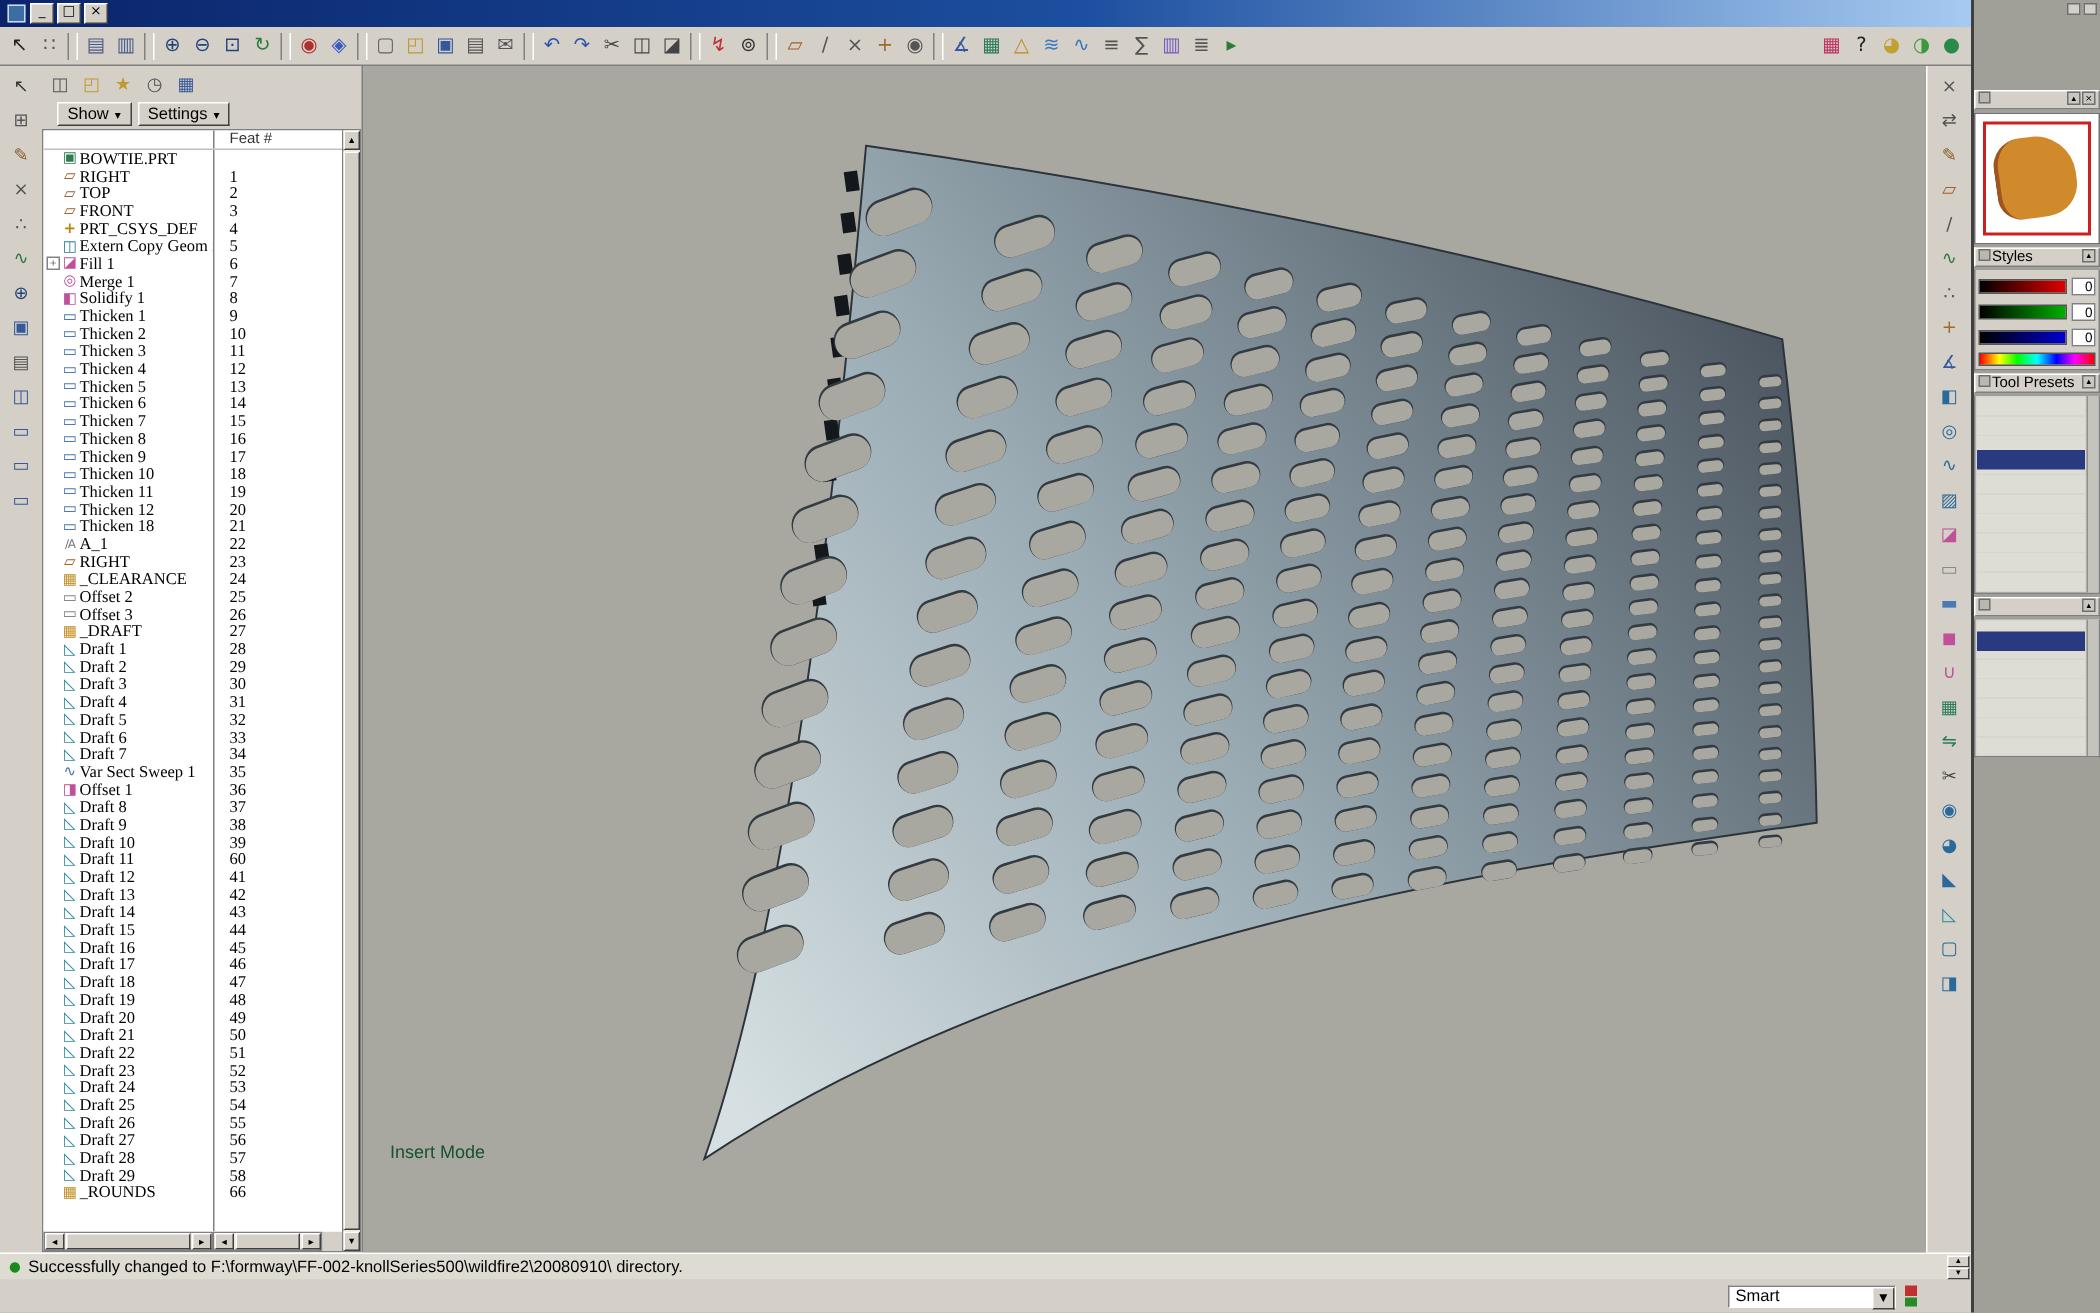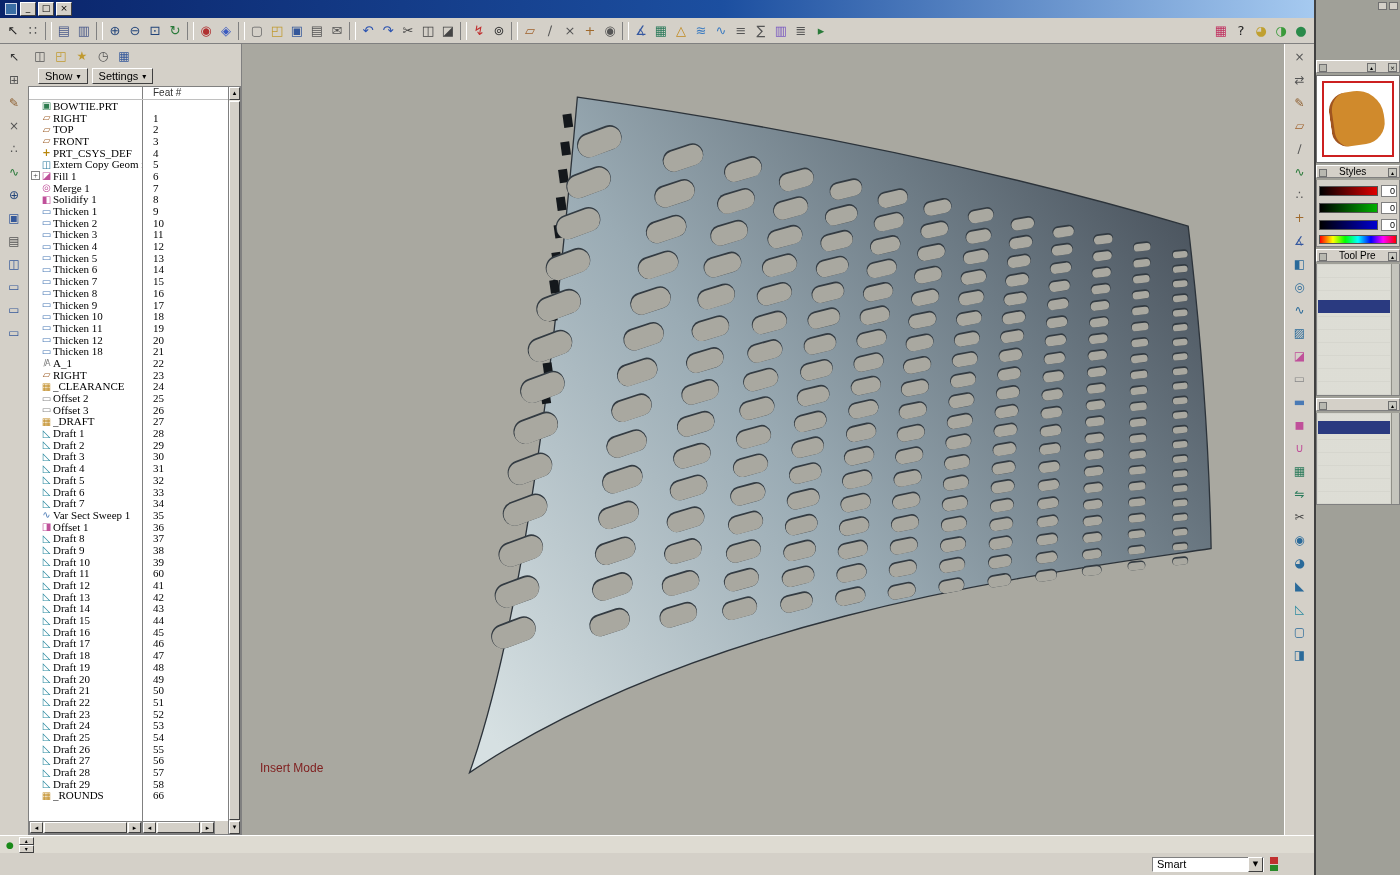--- a/index.html
+++ b/index.html
@@ -83,46 +83,46 @@
   .sthumb { flex:1; margin:1px 0; background:#d4d0c8; border:1px solid; border-color:#fff #404040 #404040 #fff; }
   .hscrollrow { height:13px; display:flex; flex:none; }
   .hscroll { display:flex; background:#ece9e2; border:1px solid #808080; }
   .hscroll .sbtn { width:13px; height:100%; }
   .hthumb { flex:1; background:#d4d0c8; border:1px solid; border-color:#fff #404040 #404040 #fff; margin:0 1px; }
   .hs1 { width:113px; } .hs2 { flex:1; } .hcorner { width:13px; background:#d4d0c8; }
 
   
   .viewport { flex:1; position:relative; background:#a9a8a0; overflow:hidden; }
   .viewport svg { position:absolute; inset:0; width:100%; height:100%; }
-  .insert-mode { position:absolute; left:18px; bottom:60px; color:#7f1d1d; font-size:12px; }
+  .insert-mode { position:absolute; left:18px; bottom:60px; color:#14532d; font-size:12px; }
 
   
   .msgrow { height:18px; background:#dedbd2; border-top:1px solid #fff; display:flex; align-items:center;
     padding-left:6px; flex:none; }
   .msg-dot { color:#1a8a1a; font-size:9px; margin-right:5px; font-family:"DejaVu Sans",sans-serif; }
   .msg-text { flex:1; white-space:nowrap; overflow:hidden; }
   .msg-scroll { width:15px; display:flex; flex-direction:column; flex:none; margin-right:1px; }
   .msg-scroll .sbtn { height:8px; line-height:6px; font-size:6px; }
   .bottomrow { height:22px; background:#d4d0c8; display:flex; align-items:center; justify-content:flex-end;
     padding-right:36px; gap:6px; flex:none; }
   .combo { width:112px; height:15px; background:#fff; border:1px solid; border-color:#808080 #fff #fff #808080;
-    display:flex; align-items:center; }
+    display:flex; }
   .combo-text { flex:1; padding-left:4px; }
   .combo-btn { width:15px; height:15px; background:#d4d0c8; border:1px solid; border-color:#fff #404040 #404040 #fff;
     font-size:7px; text-align:center; line-height:13px; font-family:"DejaVu Sans",sans-serif; }
   .statind { width:8px; height:14px; display:flex; flex-direction:column; gap:1px; }
   .statind .r { flex:1; background:#c03030; } .statind .g { flex:1; background:#2a8a2a; }
 
   
   .ps { position:absolute; left:1316px; top:0; width:84px; height:875px; background:#a0a098; }
   .ps-winbtns { position:absolute; top:2px; right:2px; display:flex; gap:2px; }
   .ps-winbtns span { width:9px; height:8px; background:#d4d0c8; border:1px solid #707070; display:block; }
   .ps-stack { position:absolute; top:60px; left:0; right:0; display:flex; flex-direction:column; gap:2px; }
   .ps-head { height:13px; background:#d4d0c8; border:1px solid; border-color:#fff #808080 #808080 #fff;
-    display:flex; align-items:flex-end; padding:0 2px; gap:12px; }
+    display:flex; align-items:flex-start; padding:0 2px; gap:1px; }
   .ps-tabbox { width:8px; height:8px; border:1px solid #707070; background:#b8b8b0; flex:none; }
   .ps-headlabel { font-size:10px; flex:1; overflow:hidden; white-space:nowrap; }
   .ps-mini { width:9px; height:9px; border:1px solid #707070; background:#c8c8c0; font-size:6px; line-height:7px;
     text-align:center; flex:none; font-family:"DejaVu Sans",sans-serif; }
   .nav-thumb { height:88px; background:#fff; border:1px solid #707070; position:relative; }
   .nav-frame { position:absolute; inset:5px; border:2px solid #cc2020; }
   .nav-blob { position:absolute; left:13px; top:15px; right:15px; bottom:17px; background:#d08a2c;
     border-radius:35% 50% 40% 30%; transform:rotate(-8deg); border-left:3px solid #a05520; }
   .ps-colorbody { background:#d4d0c8; border:1px solid #808080; border-top:none; padding:2px; }
   .ps-srow { display:flex; align-items:center; height:17px; gap:3px; }
@@ -1793,20 +1793,21 @@
 
         <span class="sb" style="color: rgb(42, 106, 154);">▢</span>
 
         <span class="sb" style="color: rgb(42, 106, 154);">◨</span>
 
     </div>
   </div>
 
   <div class="msgrow">
     <span class="msg-dot">●</span>
+    <span class="msg-text">Successfully changed to F:\formway\FF-002-knollSeries500\wildfire2\20080910\ directory.</span>
     <span class="msg-scroll">
       <span class="sbtn glyph">▴</span>
       <span class="sbtn glyph">▾</span>
     </span>
   </div>
 
   <div class="bottomrow">
     <div class="combo">
       <span class="combo-text">Smart</span>
       <span class="combo-btn">▼</span>

